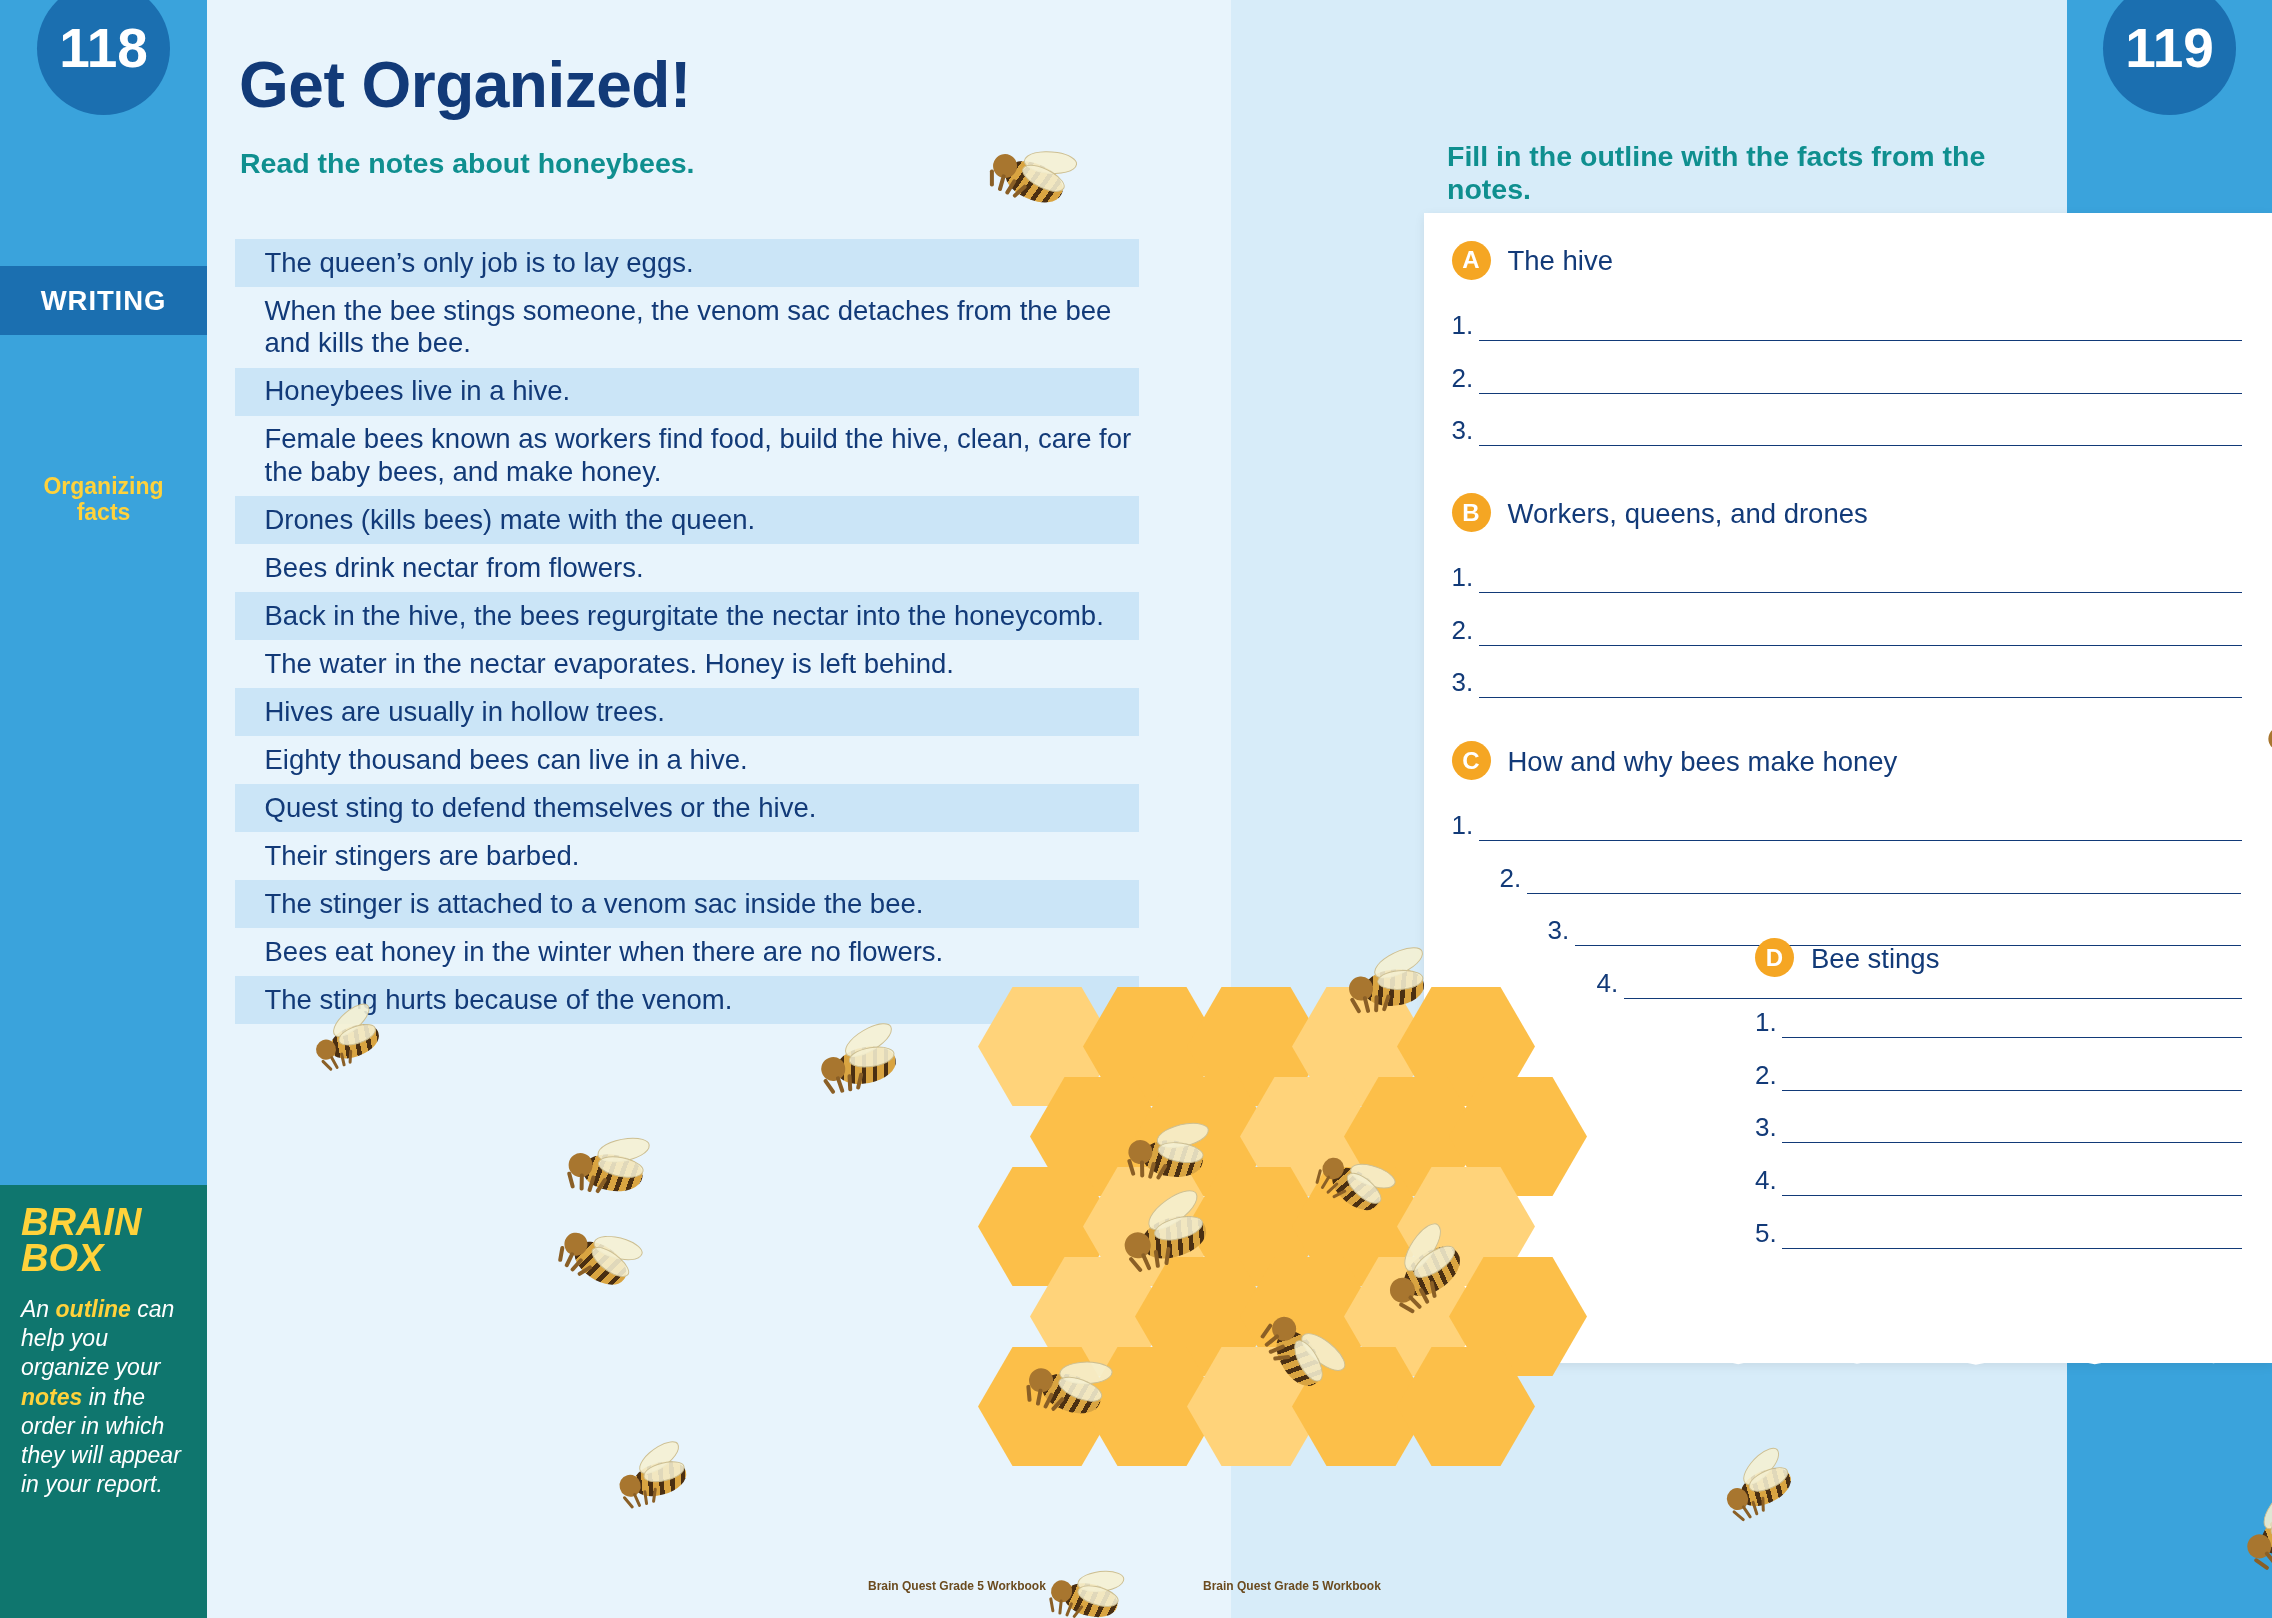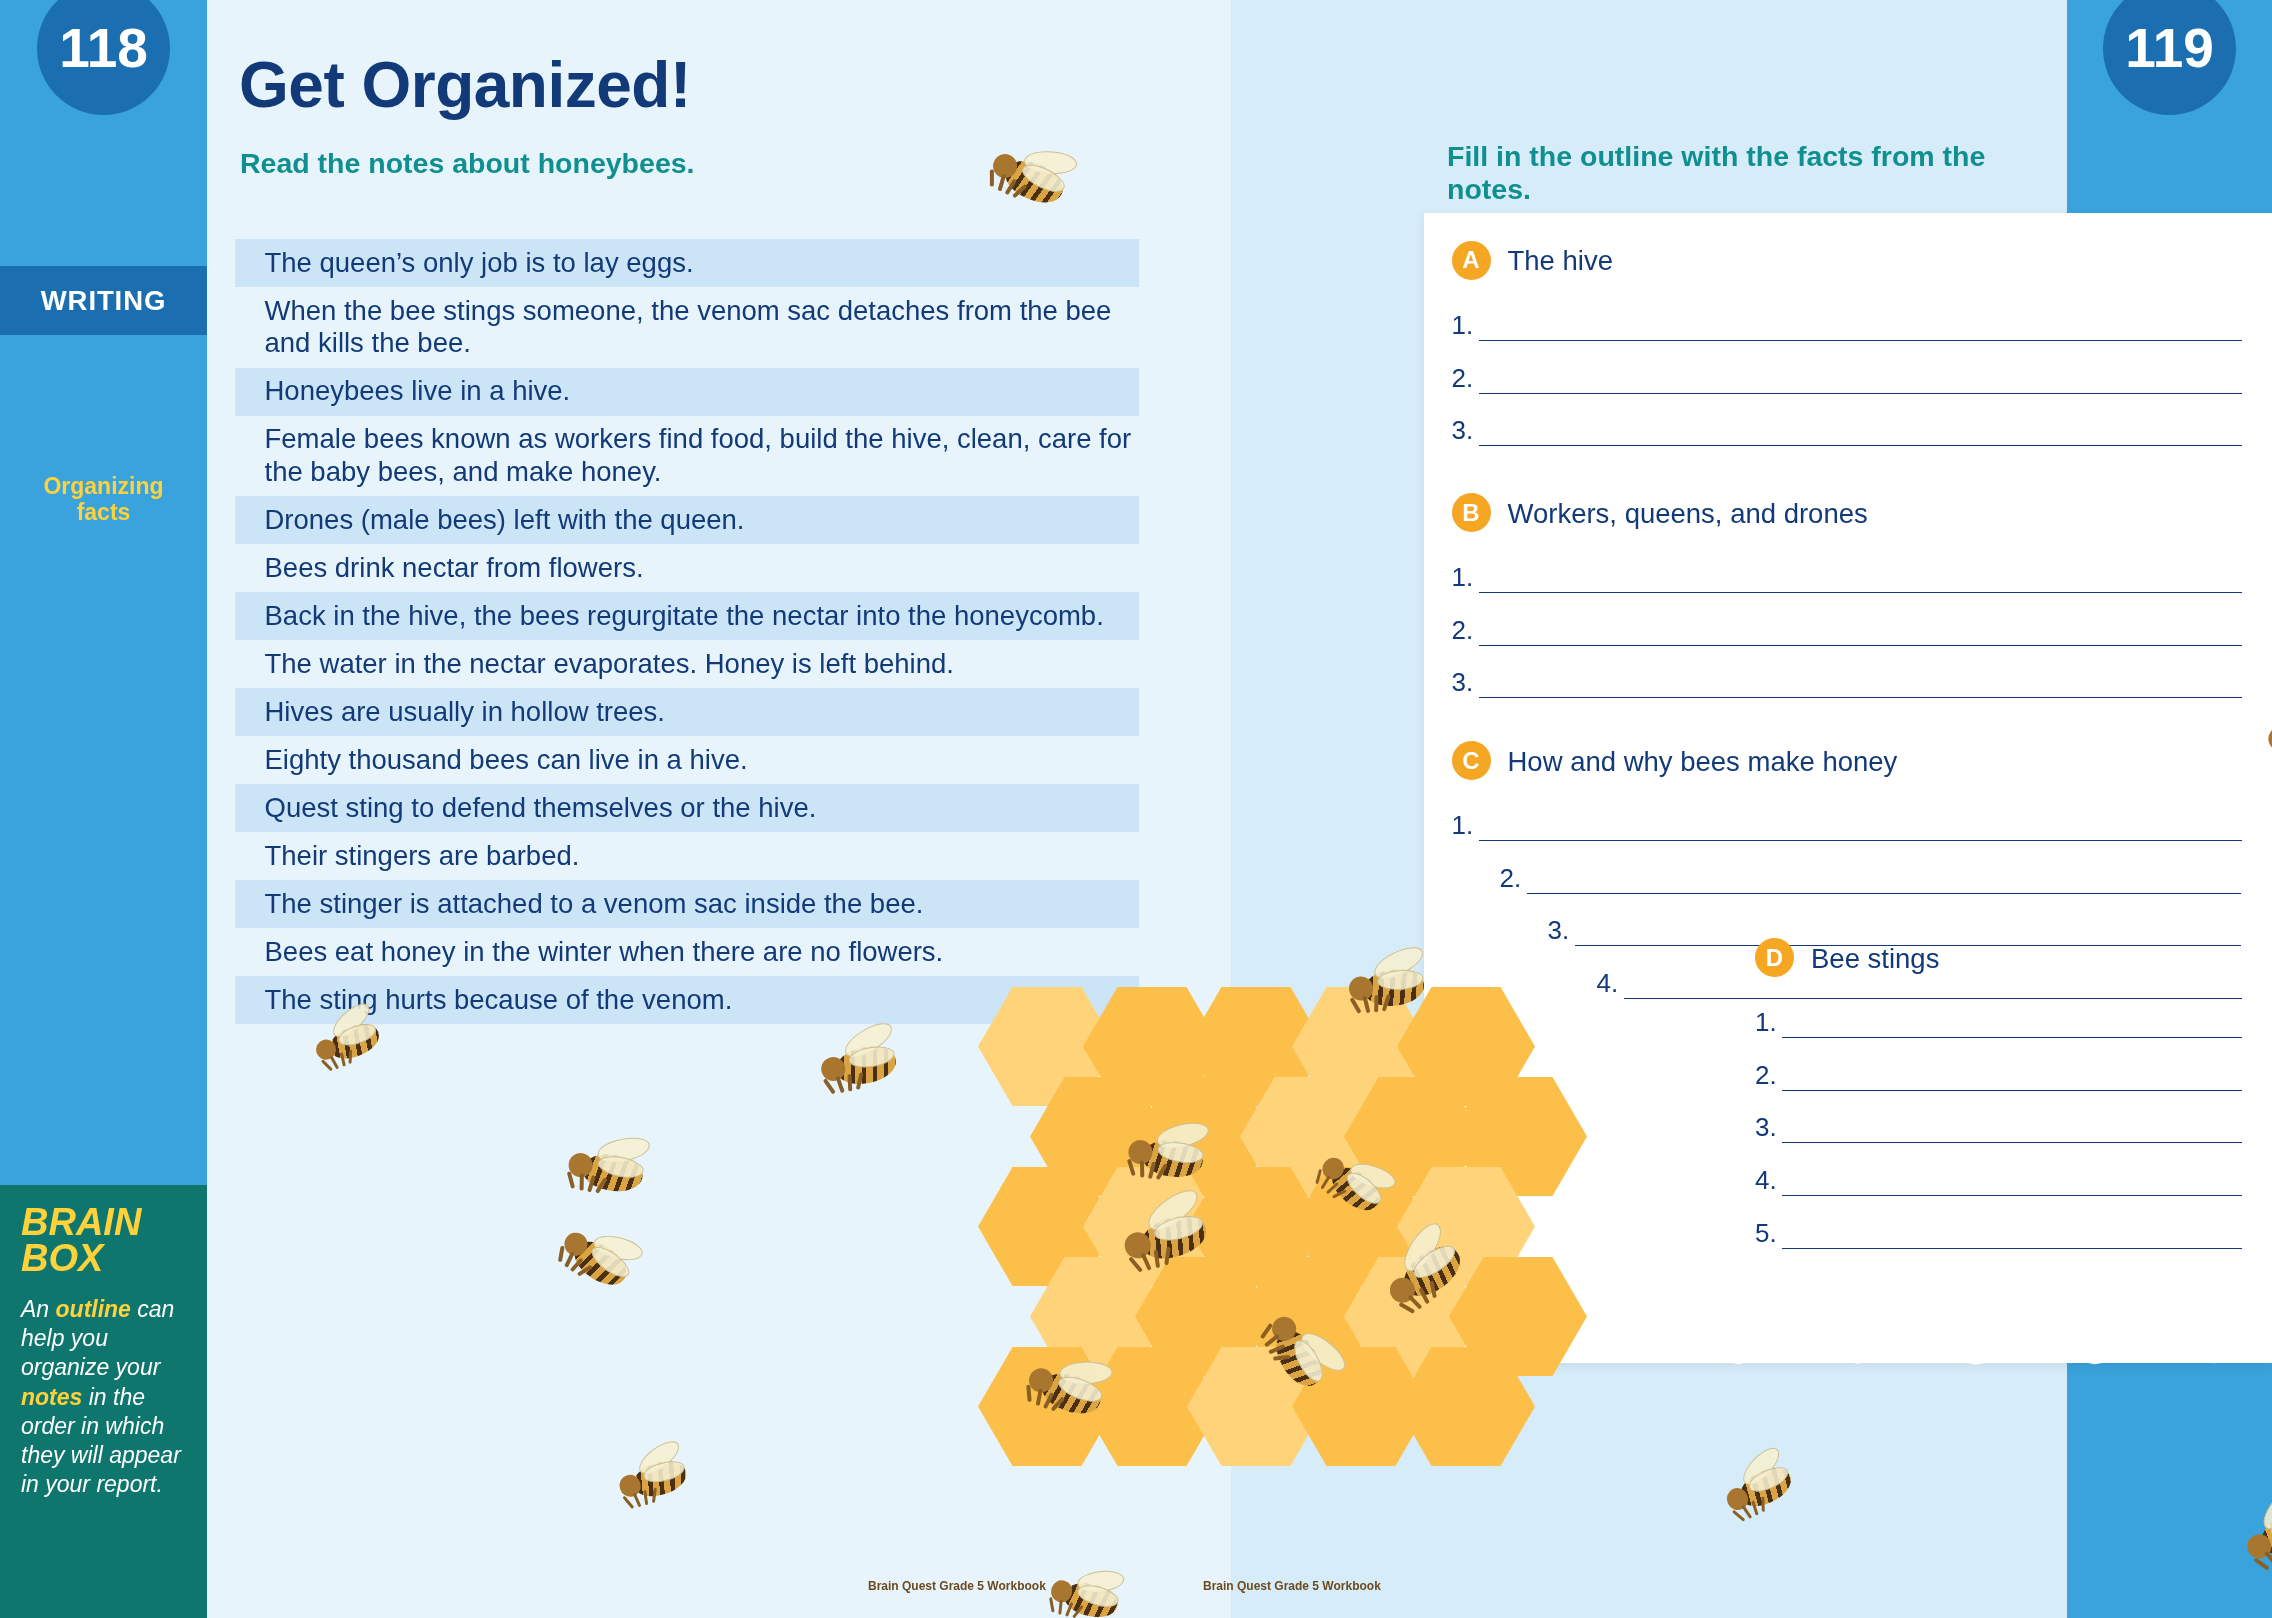--- a/index.html
+++ b/index.html
@@ -167,21 +167,21 @@
     <div class="right-col"></div>
 
     <h1 class="title">Get Organized!</h1>
     <div class="subtitle">Read the notes about honeybees.</div>
 
     <div class="notes" id="notes-list">
         <div class="note alt">The queen’s only job is to lay eggs.</div>
         <div class="note">When the bee stings someone, the venom sac detaches from the bee and kills the bee.</div>
         <div class="note alt">Honeybees live in a hive.</div>
         <div class="note">Female bees known as workers find food, build the hive, clean, care for the baby bees, and make honey.</div>
-        <div class="note alt">Drones (male bees) left with the queen.</div>
+        <div class="note alt">Drones (kills bees) mate with the queen.</div>
         <div class="note">Bees drink nectar from flowers.</div>
         <div class="note alt">Back in the hive, the bees regurgitate the nectar into the honeycomb.</div>
         <div class="note">The water in the nectar evaporates. Honey is left behind.</div>
         <div class="note alt">Hives are usually in hollow trees.</div>
         <div class="note">Eighty thousand bees can live in a hive.</div>
         <div class="note alt">Quest sting to defend themselves or the hive.</div>
         <div class="note">Their stingers are barbed.</div>
         <div class="note alt">The stinger is attached to a venom sac inside the bee.</div>
         <div class="note">Bees eat honey in the winter when there are no flowers.</div>
         <div class="note alt">The sting hurts because of the venom.</div>

